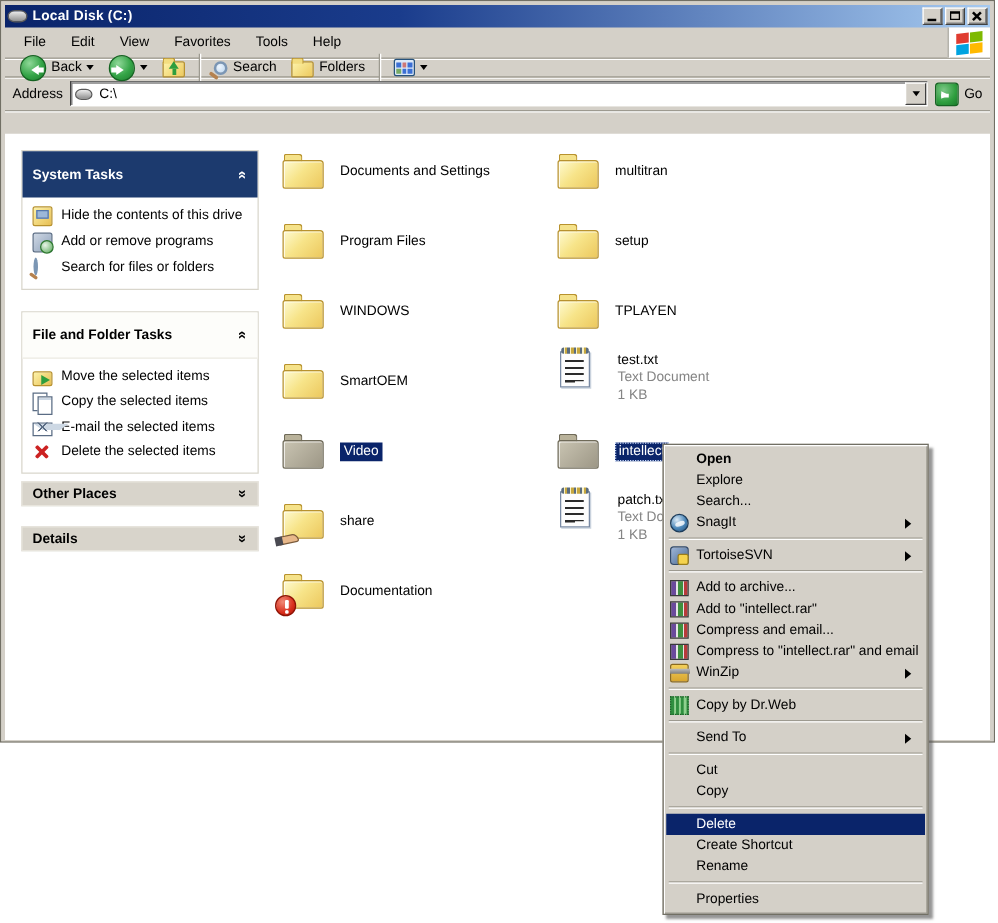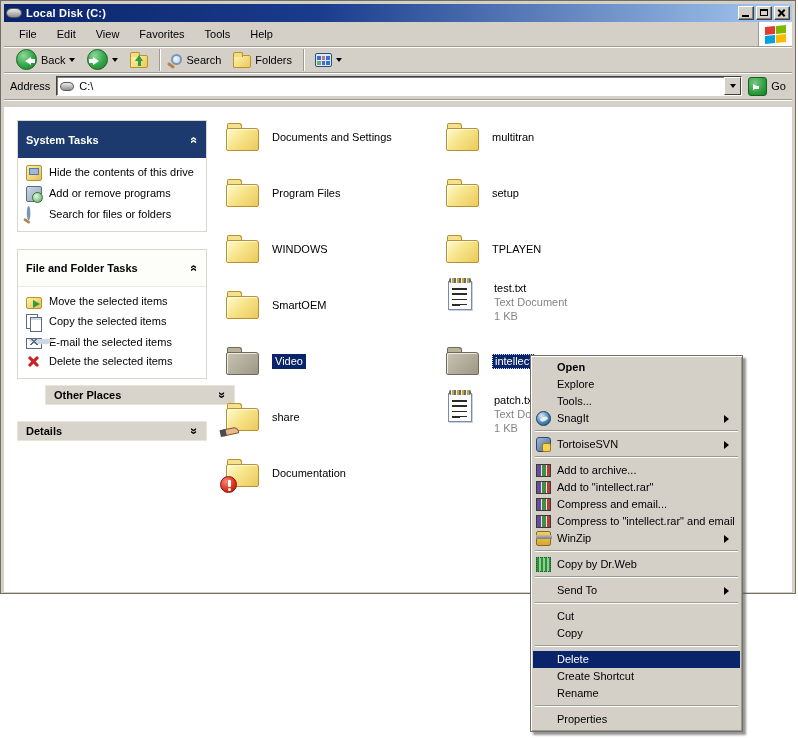--- a/index.html
+++ b/index.html
@@ -24,21 +24,21 @@
   
   .menubar { height:25px; display:flex; align-items:stretch; border-bottom:1px solid #9d9a90; box-shadow:0 1px 0 #fff; }
   .menubar-items { display:flex; align-items:center; flex:1; padding-left:6px; gap:2px; }
   .menu-item { padding:2px 9px; cursor:default; }
   .winlogo-box { width:34px; display:flex; align-items:center; justify-content:center;
                  border-left:1px solid #9d9a90; box-shadow:inset 1px 0 0 #fff; background:#fff; }
   .flag { display:grid; grid-template-columns:10px 10px; grid-template-rows:8px 8px; gap:1px; transform:skewY(-6deg); }
   .flag span:nth-child(1){background:#e03c31;} .flag span:nth-child(2){background:#7eb900;}
   .flag span:nth-child(3){background:#00a3e0;} .flag span:nth-child(4){background:#ffb900;}
   
-  .toolbar { height:26px; display:flex; align-items:center; padding:0 4px 0 8px; gap:4px;
+  .toolbar { height:15px; display:flex; align-items:center; padding:0 4px 0 8px; gap:4px;
              border-bottom:1px solid #9d9a90; box-shadow:0 1px 0 #fff; }
   .tbtn { display:flex; align-items:center; gap:4px; padding:2px 4px; }
   .nav-circle { width:21px; height:21px; border-radius:50%; position:relative;
                 background:radial-gradient(circle at 35% 30%,#8fd898,#34a447 55%,#1b7a2b); border:1px solid #156322; }
   .nav-arrow { position:absolute; top:7px; width:0; height:0; border:4px solid transparent; }
   .nav-arrow.left  { left:4px; border-right:6px solid #fff; }
   .nav-arrow.left::after { content:""; position:absolute; left:5px; top:-2px; width:5px; height:4px; background:#fff; }
   .nav-arrow.right { right:4px; border-left:6px solid #fff; }
   .nav-arrow.right::after { content:""; position:absolute; right:5px; top:-2px; width:5px; height:4px; background:#fff; }
   .caret { width:0; height:0; border:3px solid transparent; border-top:4px solid #000; margin-top:3px; }
@@ -284,21 +284,21 @@
           <span class="tico i-mail"></span>
           <span>E-mail the selected items</span>
         </div>
         <div class="task-item">
           <span class="tico i-delx"></span>
           <span>Delete the selected items</span>
         </div>
       </div>
     </div>
 
-    <div class="graybar" style="top:278px;margin-left:28px;">
+    <div class="graybar" style="top:278px;">
       <span>Other Places</span>
       <span class="chev">»</span>
     </div>
     <div class="graybar" style="top:314px;">
       <span>Details</span>
       <span class="chev">»</span>
     </div>
 
     <div class="file-item" style="left:222px; top:10px;">
       <span class="ficon">
@@ -404,21 +404,21 @@
         <div class="fmeta">1 KB</div>
       </span>
     </div>
 
   </div>
 </div>
 
 <div class="ctxmenu">
   <div class="mi bold"><span>Open</span></div>
   <div class="mi"><span>Explore</span></div>
-  <div class="mi"><span>Tools...</span></div>
+  <div class="mi"><span>Search...</span></div>
   <div class="mi">
     <span class="mico snagit-icon"></span>
     <span>SnagIt</span><span class="sub"></span>
   </div>
   <div class="msep"></div>
   <div class="mi">
     <span class="mico tsvn-icon"></span>
     <span>TortoiseSVN</span><span class="sub"></span>
   </div>
   <div class="msep"></div>

